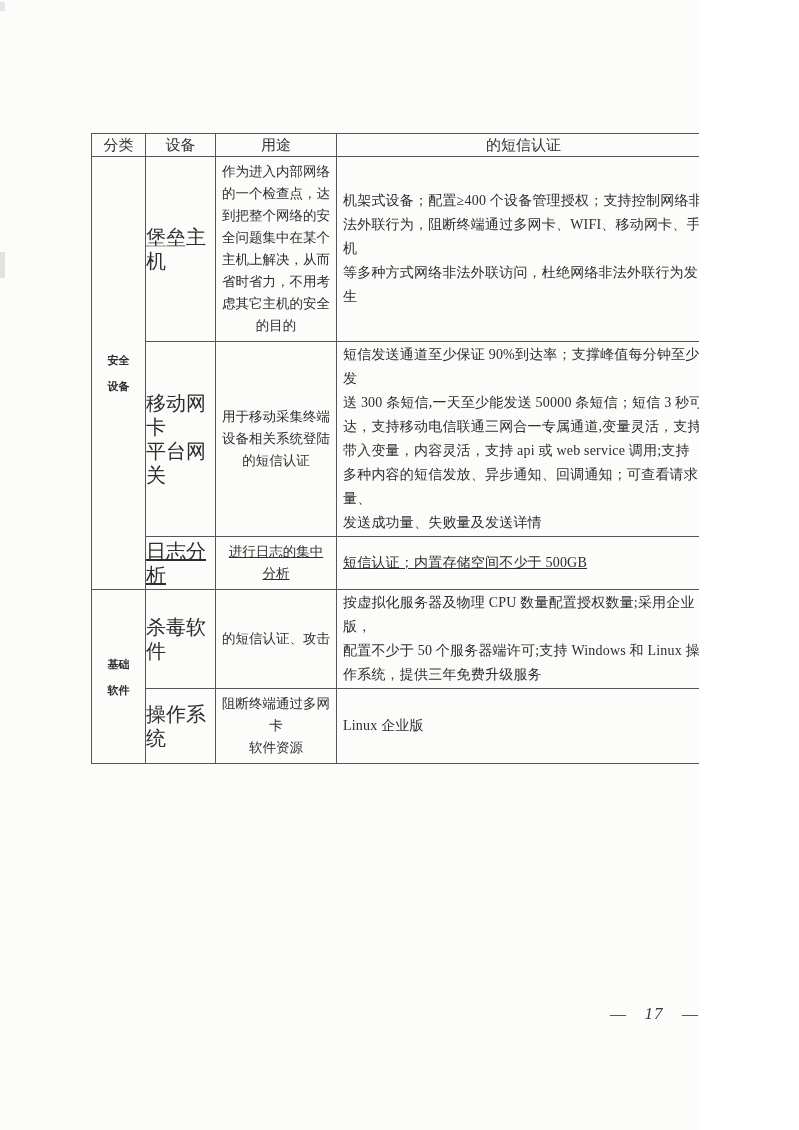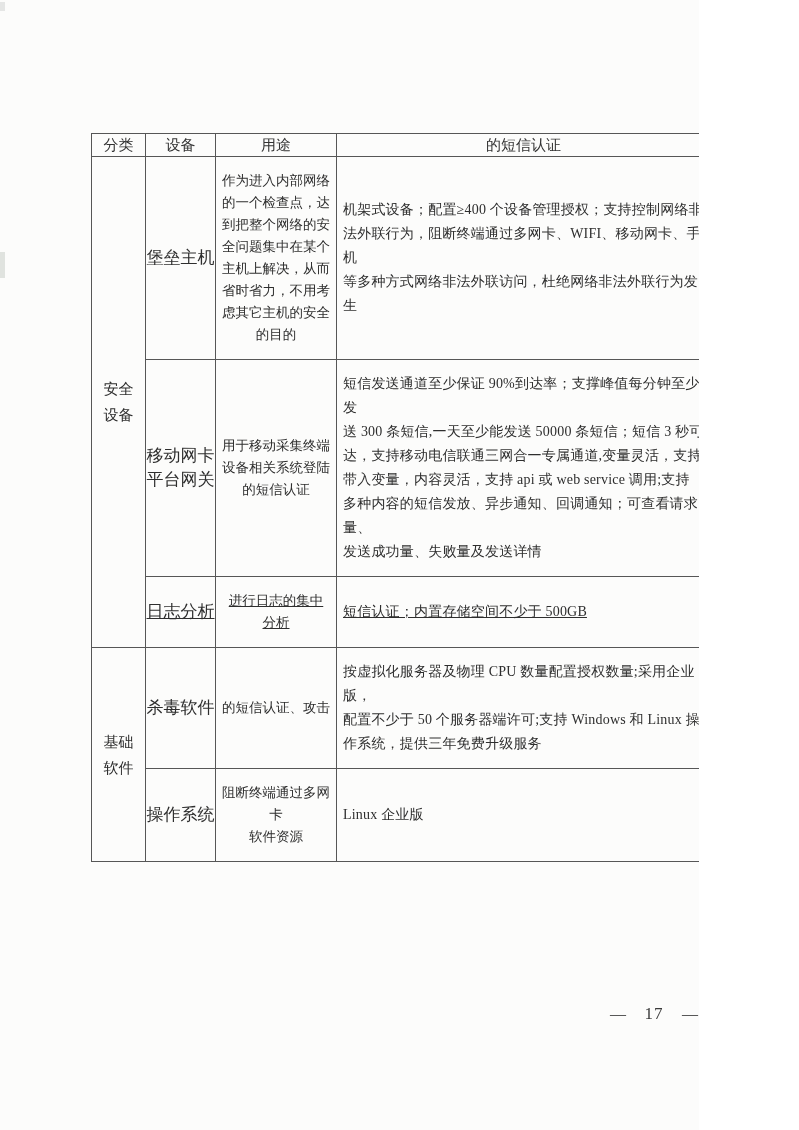--- a/index.html
+++ b/index.html
@@ -37,57 +37,57 @@
   }
   tr.rh{height:23px;}
   tr.r1{height:178px;}
   tr.r2{height:150px;}
   tr.r3{height:46px;text-decoration:underline;}
   tr.r4{height:75px;}
   tr.r5{height:63px;font-family:Liberation Serif, serif;}
 
   td.cat{
     text-align:center;
-    font-size:15px;
+    font-size:11px;
     line-height:26px;
     white-space:pre-line;
+    font-weight:bold;
   }
   td.dev{
-    text-align:center;
-    font-size:17px;
+    font-size:20px;
     line-height:24px;
     white-space:pre-line;
   }
   td.purpose{
     text-align:center;
     font-size:13.5px;
     line-height:22px;
     white-space:pre-line;
-    padding:13px 1px;
+    padding:4px 1px;
   }
   td.config{
     text-align:left;
     font-size:14px;
     line-height:24px;
     white-space:pre-line;
-    padding:12px 6px;
+    padding:1px 6px;
     letter-spacing:0.2px;
   }
 
   .footer{
     position:absolute;
     left:610px;top:1004px;
     width:88px;
     display:flex;
     justify-content:space-between;
     align-items:center;
     font-size:16px;
     color:#3a3a3a;
   }
-  .footer .num{font-size:17px;letter-spacing:1px;}
+  .footer .num{font-size:17px;letter-spacing:1px;font-style:italic;}
 </style>
 </head>
 <body>
 
 <div class="page">
 
   <div class="artifact a1"></div>
   <div class="artifact a2"></div>
 
   <table class="spec-table">

